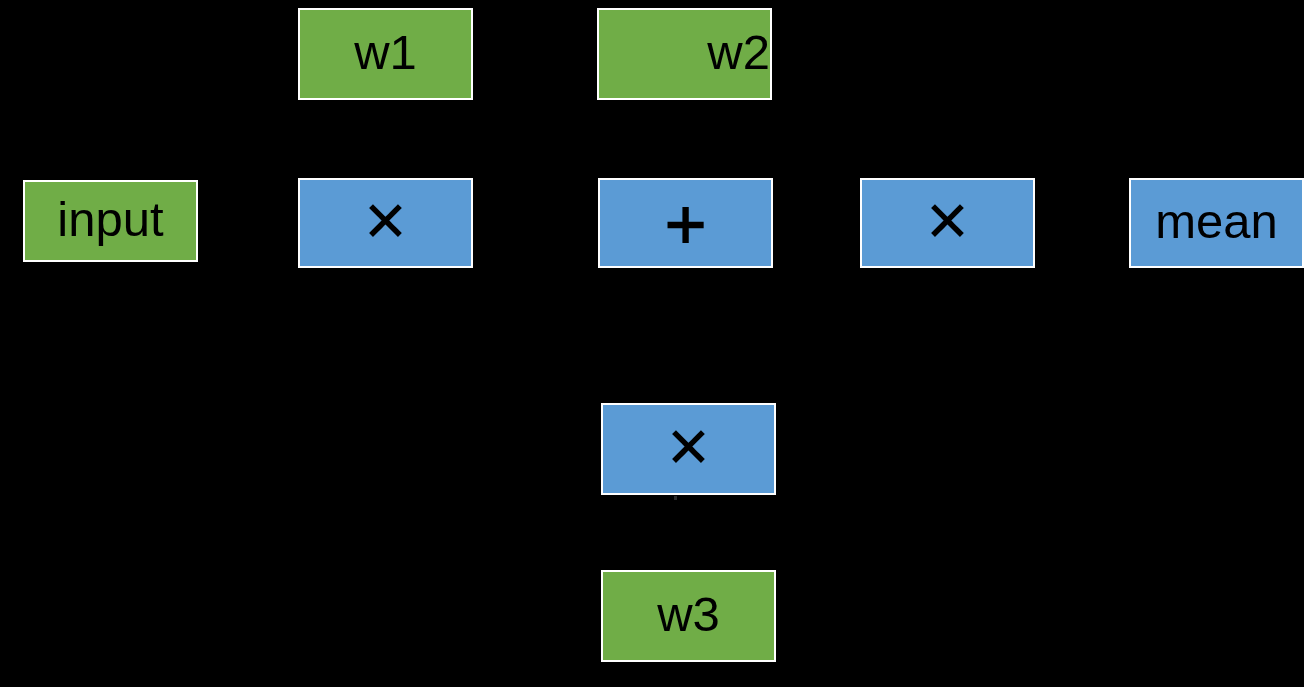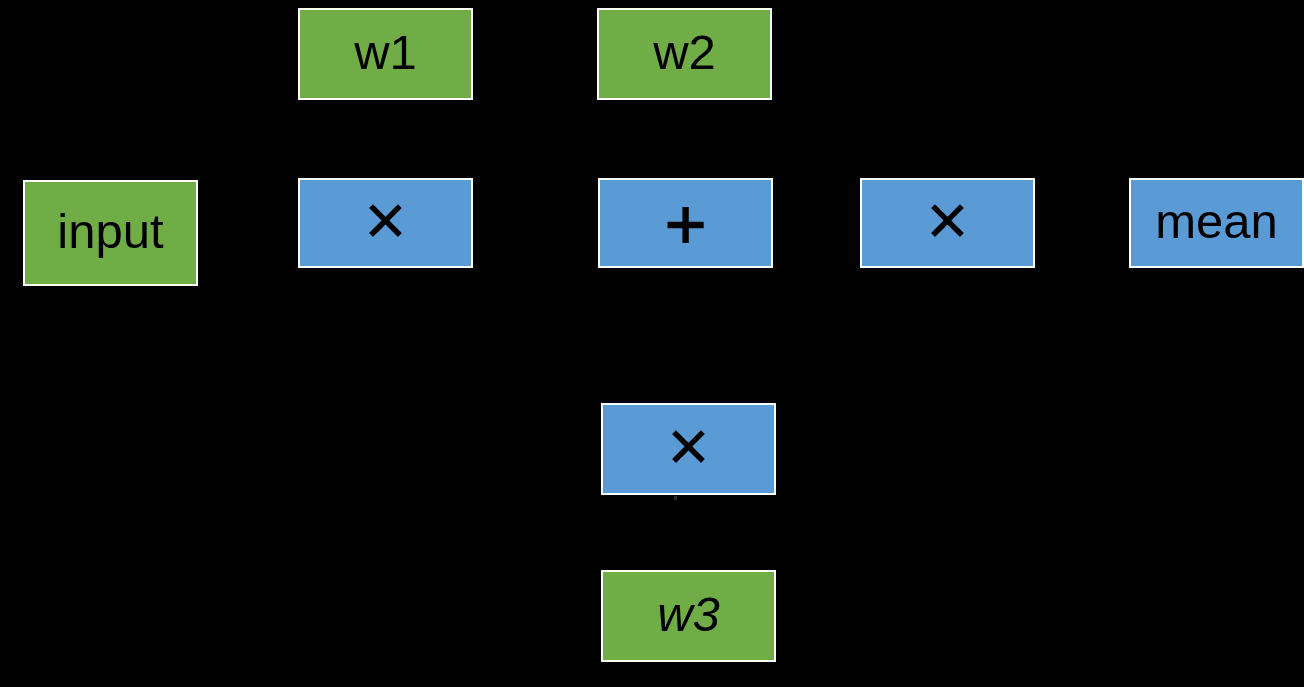--- a/index.html
+++ b/index.html
@@ -69,25 +69,25 @@
 </style>
 </head>
 <body>
 
 <div id="canvas">
 
   <div class="node green" style="left:285px; top:8px; width:175px; height:92px;">
     <span class="node-label word">w1</span>
   </div>
 
-  <div class="node green" style="left:584px; top:8px; width:175px; height:92px;">
+  <div class="node green" style="left:584px; top:8px; width:175px; height:92px;justify-content:flex-end;">
     <span class="node-label word">w2</span>
   </div>
 
-  <div class="node green" style="left:10px; top:180px; width:175px; height:106px;">
+  <div class="node green" style="left:10px; top:180px; width:175px; height:82px;">
     <span class="node-label word">input</span>
   </div>
 
   <div class="node blue" style="left:285px; top:178px; width:175px; height:90px;">
     <span class="node-label op-times">✕</span>
   </div>
 
   <div class="node blue" style="left:585px; top:178px; width:175px; height:90px;">
     <span class="node-label op-plus">＋</span>
   </div>
@@ -99,17 +99,17 @@
   <div class="node blue" style="left:1116px; top:178px; width:175px; height:90px;">
     <span class="node-label word">mean</span>
   </div>
 
   <div class="node blue" style="left:588px; top:403px; width:175px; height:92px;">
     <span class="node-label op-times">✕</span>
   </div>
 
   <div class="artifact" style="left:674px; top:496px; width:3px; height:4px;"></div>
 
-  <div class="node green" style="left:588px; top:570px; width:175px; height:92px;font-style:italic;">
+  <div class="node green" style="left:588px; top:570px; width:175px; height:92px;">
     <span class="node-label word">w3</span>
   </div>
 
 </div>
 
 </body></html>

